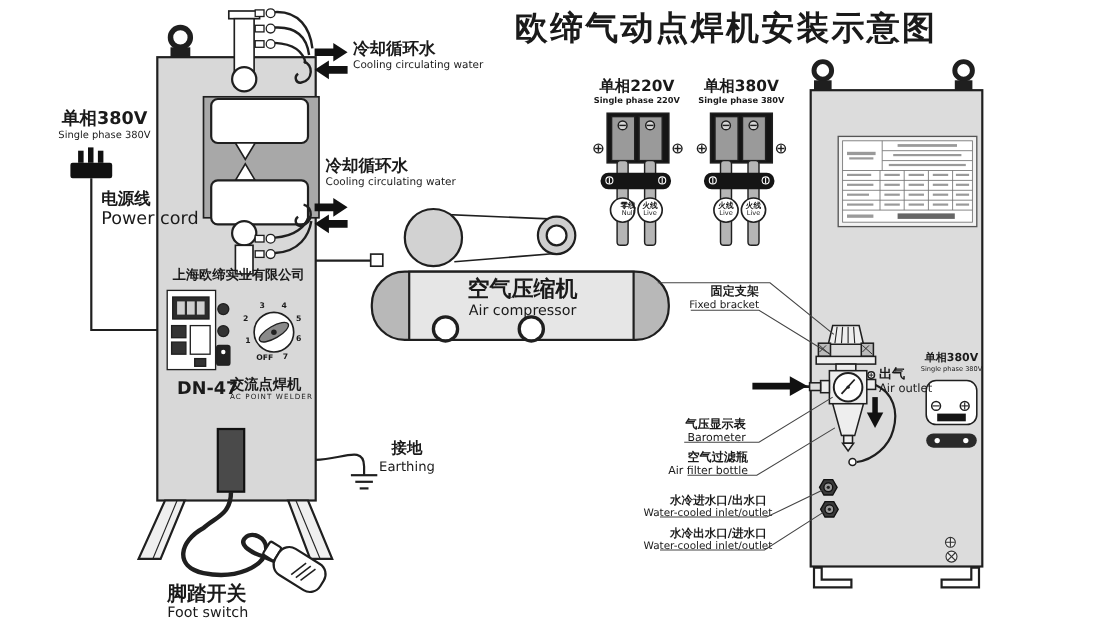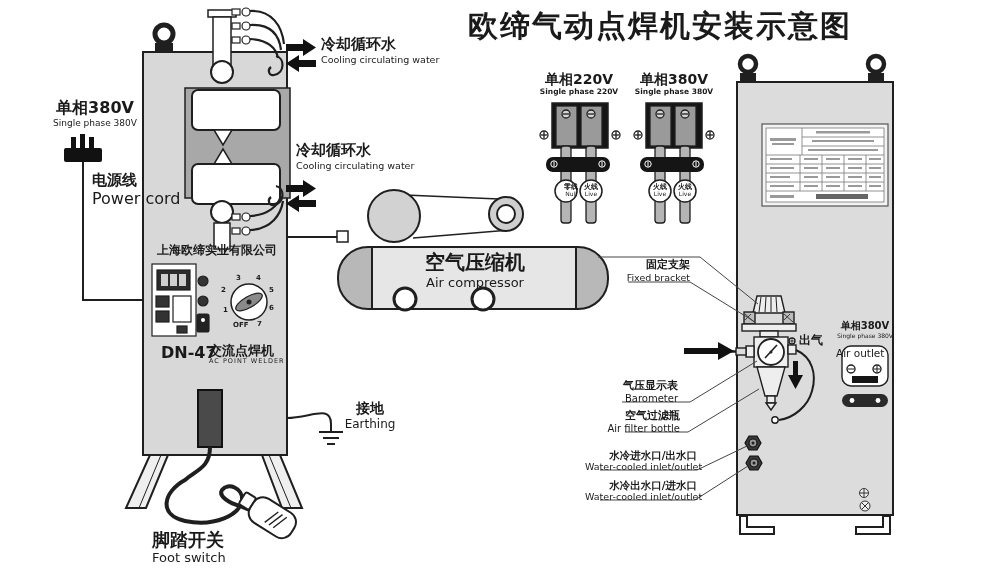--- a/index.html
+++ b/index.html
@@ -453,21 +453,21 @@
   <div class="cn" style="font-size:10.5px;">水冷进水口/出水口</div>
   <div style="font-size:9.5px;">Water-cooled inlet/outlet</div>
 </div>
 <div class="lbl r" style="left:585px;top:479px;width:112px;">
   <div class="cn" style="font-size:10.5px;">水冷出水口/进水口</div>
   <div style="font-size:9.5px;">Water-cooled inlet/outlet</div>
 </div>
 
 <div class="lbl" style="left:799px;top:333px;">
   <div class="cn" style="font-size:12px;">出气</div>
-  <div style="font-size:10.5px;margin-left:37px;">Air outlet</div>
+  <div style="font-size:10.5px;">Air outlet</div>
 </div>
 
 <div class="lbl c" style="left:834px;top:320px;width:62px;">
   <div class="cn" style="font-size:10px;">单相380V</div>
   <div style="font-size:6px;">Single phase 380V</div>
 </div>
 
 </div>
 
 </body></html>

